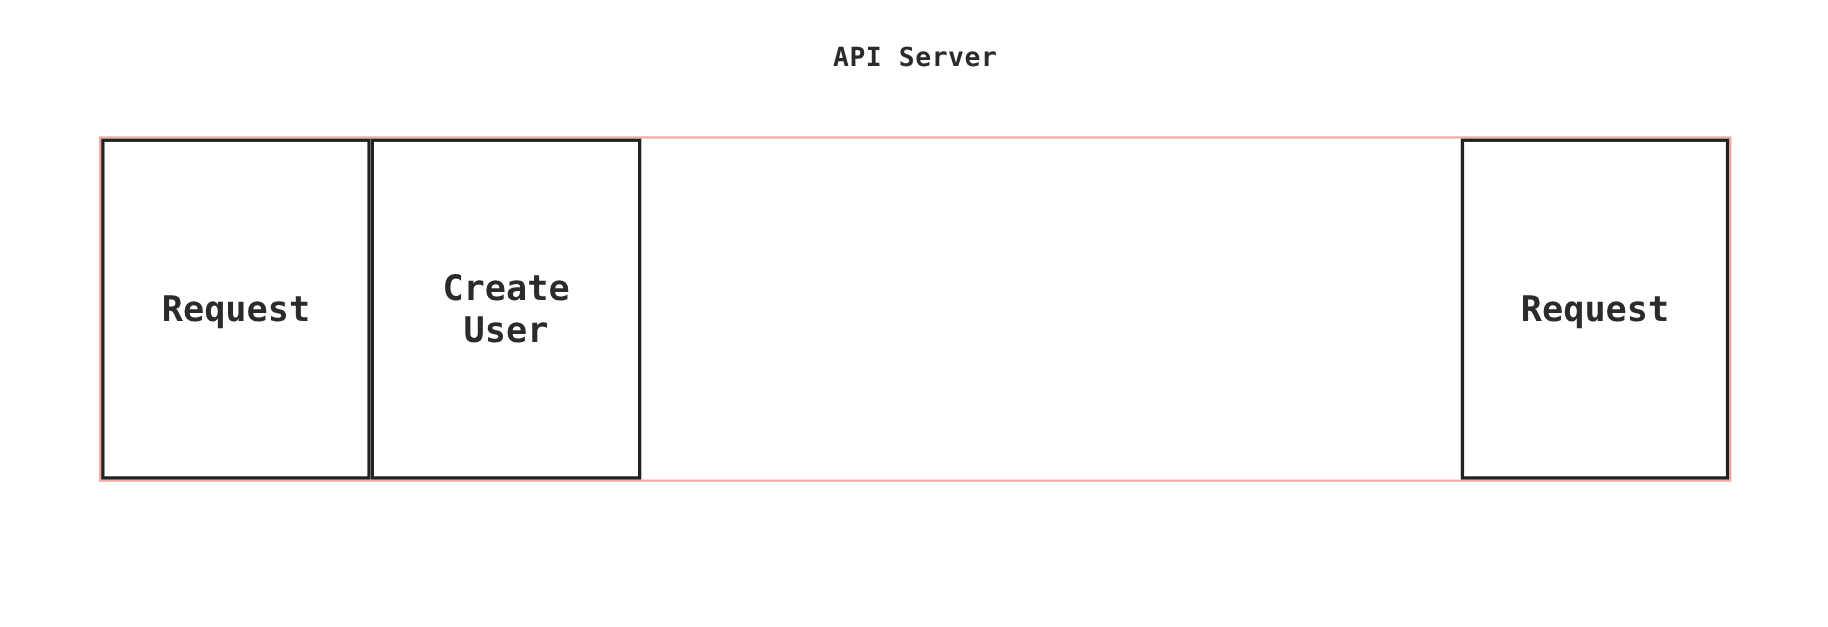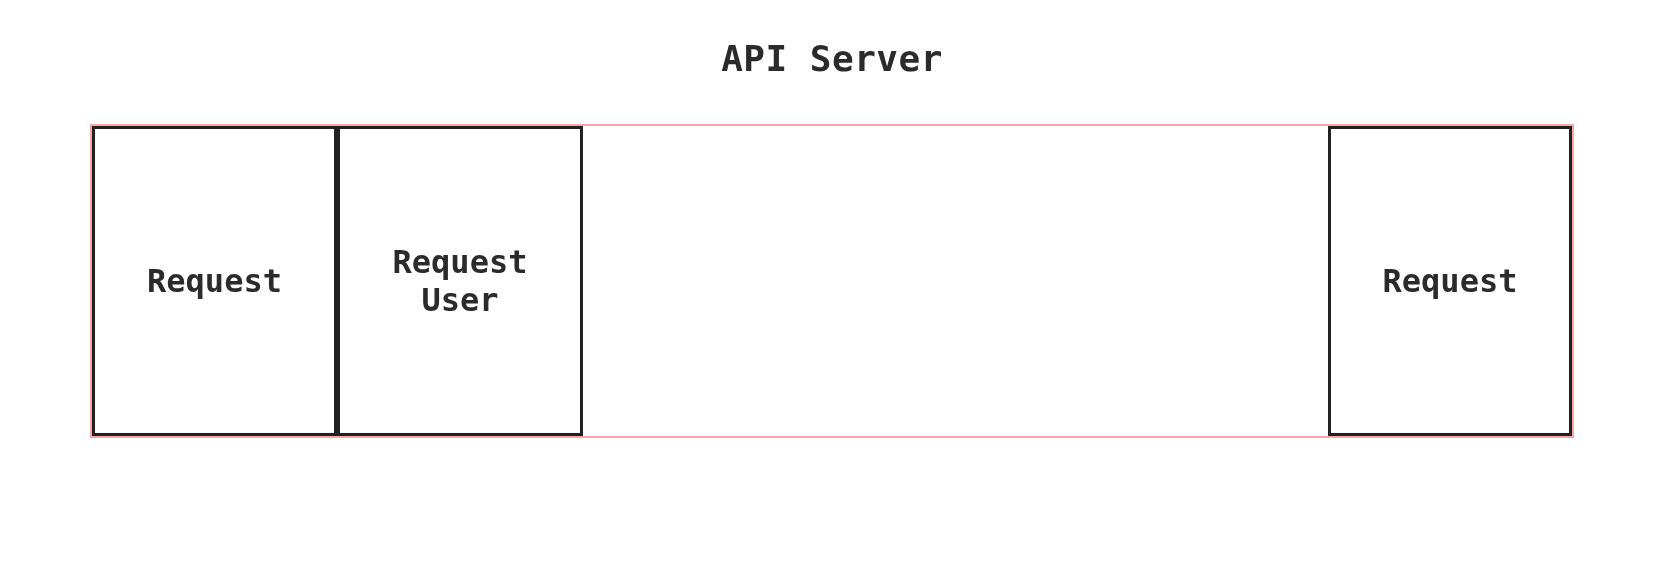--- a/index.html
+++ b/index.html
@@ -15,21 +15,21 @@
     overflow: hidden;
     font-family: "DejaVu Sans Mono", "Liberation Mono", monospace;
     color: #2b2b2b;
   }
   .trace-title {
     position: absolute;
     left: 90px;
     top: 38px;
     width: 1484px;
     text-align: center;
-    font-size: 36px;
+    font-size: 24px;
     font-weight: bold;
     letter-spacing: 0.5px;
     color: #2b2b2b;
     white-space: pre;
   }
   
   .band {
     position: absolute;
     left: 90px;
     top: 124px;
@@ -71,21 +71,21 @@
 
   <div class="trace-title">API Server</div>
 
   <div class="band">
 
     <div class="span-box span-0">
       <span class="span-label">Request</span>
     </div>
 
     <div class="span-box span-1">
-      <span class="span-label">Request User</span>
+      <span class="span-label">Create User</span>
     </div>
 
 
     <div class="span-box span-3">
       <span class="span-label">Request</span>
     </div>
 
   </div>
 </div>
 

